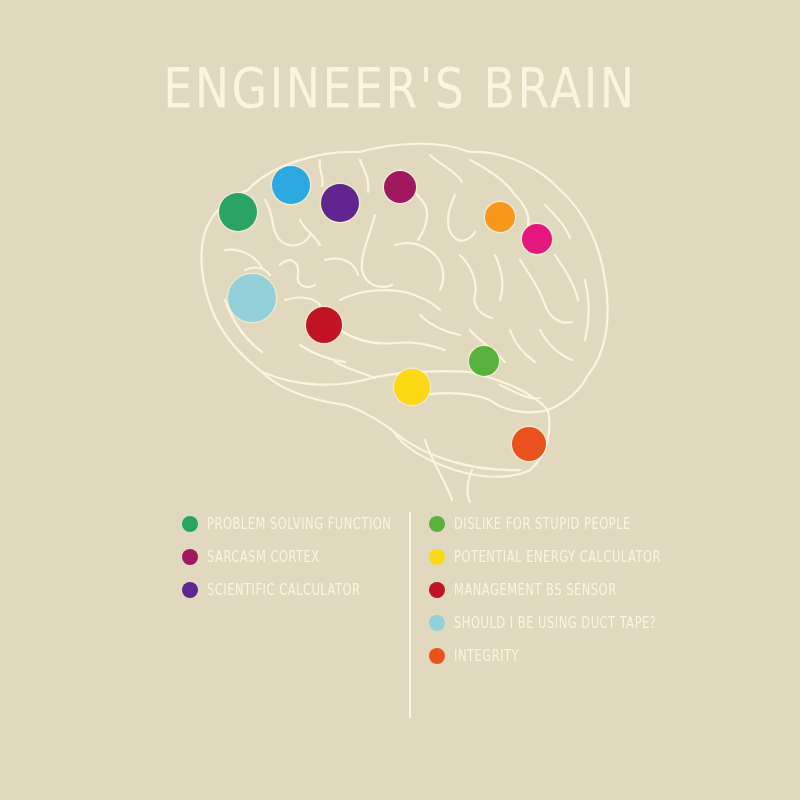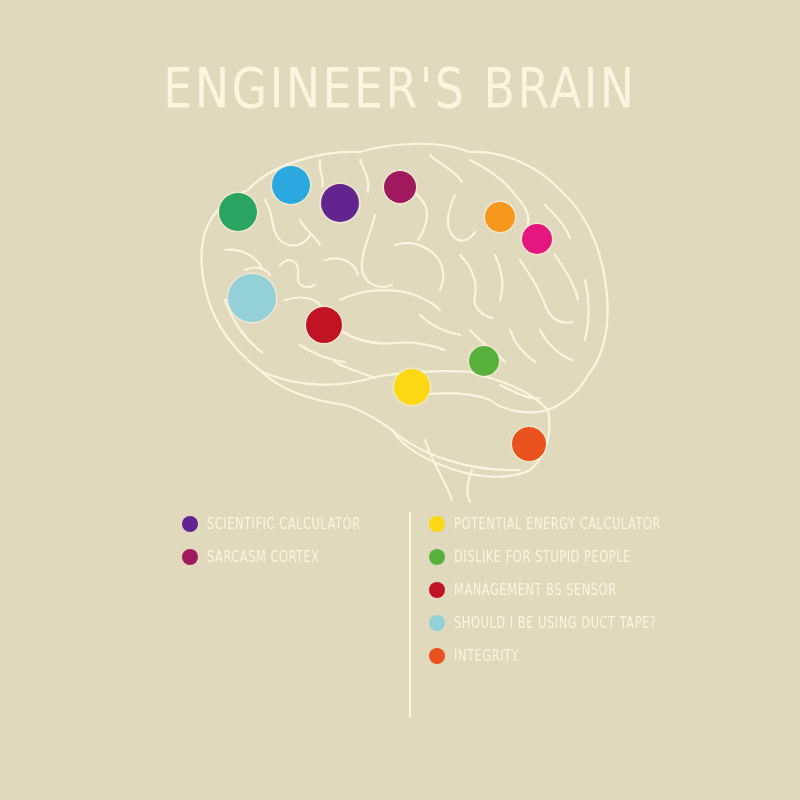--- a/index.html
+++ b/index.html
@@ -139,39 +139,43 @@
   <div class="dot" style="left:522px;top:224px;width:30px;height:30px;background:#e4177e;"></div>
   <div class="dot" style="left:228px;top:274px;width:48px;height:48px;background:#93d0d8;"></div>
   <div class="dot" style="left:306px;top:307px;width:36px;height:36px;background:#c01424;"></div>
   <div class="dot" style="left:469px;top:346px;width:30px;height:30px;background:#58b03d;"></div>
   <div class="dot" style="left:394px;top:369px;width:36px;height:36px;background:#fcd815;"></div>
   <div class="dot" style="left:512px;top:427px;width:34px;height:34px;background:#e9521d;"></div>
 </div>
 
 <div class="legend-col legend-left">
   <div class="legend-item">
-    <span class="legend-dot" style="background:#622590;"></span>
-    <span class="legend-label">Scientific Calculator</span>
+    <span class="legend-dot" style="background:#2aa462;"></span>
+    <span class="legend-label">Problem Solving Function</span>
   </div>
   <div class="legend-item">
     <span class="legend-dot" style="background:#a0195f;"></span>
     <span class="legend-label">Sarcasm Cortex</span>
+  </div>
+  <div class="legend-item">
+    <span class="legend-dot" style="background:#622590;"></span>
+    <span class="legend-label">Scientific Calculator</span>
   </div>
 </div>
 
 <div class="divider"></div>
 
 <div class="legend-col legend-right">
   <div class="legend-item">
+    <span class="legend-dot" style="background:#58b03d;"></span>
+    <span class="legend-label">Dislike for Stupid People</span>
+  </div>
+  <div class="legend-item">
     <span class="legend-dot" style="background:#fcd815;"></span>
     <span class="legend-label">Potential Energy Calculator</span>
-  </div>
-  <div class="legend-item">
-    <span class="legend-dot" style="background:#58b03d;"></span>
-    <span class="legend-label">Dislike for Stupid People</span>
   </div>
   <div class="legend-item">
     <span class="legend-dot" style="background:#c01424;"></span>
     <span class="legend-label">Management BS Sensor</span>
   </div>
   <div class="legend-item">
     <span class="legend-dot" style="background:#93d0d8;"></span>
     <span class="legend-label">Should I be using duct tape?</span>
   </div>
   <div class="legend-item">

